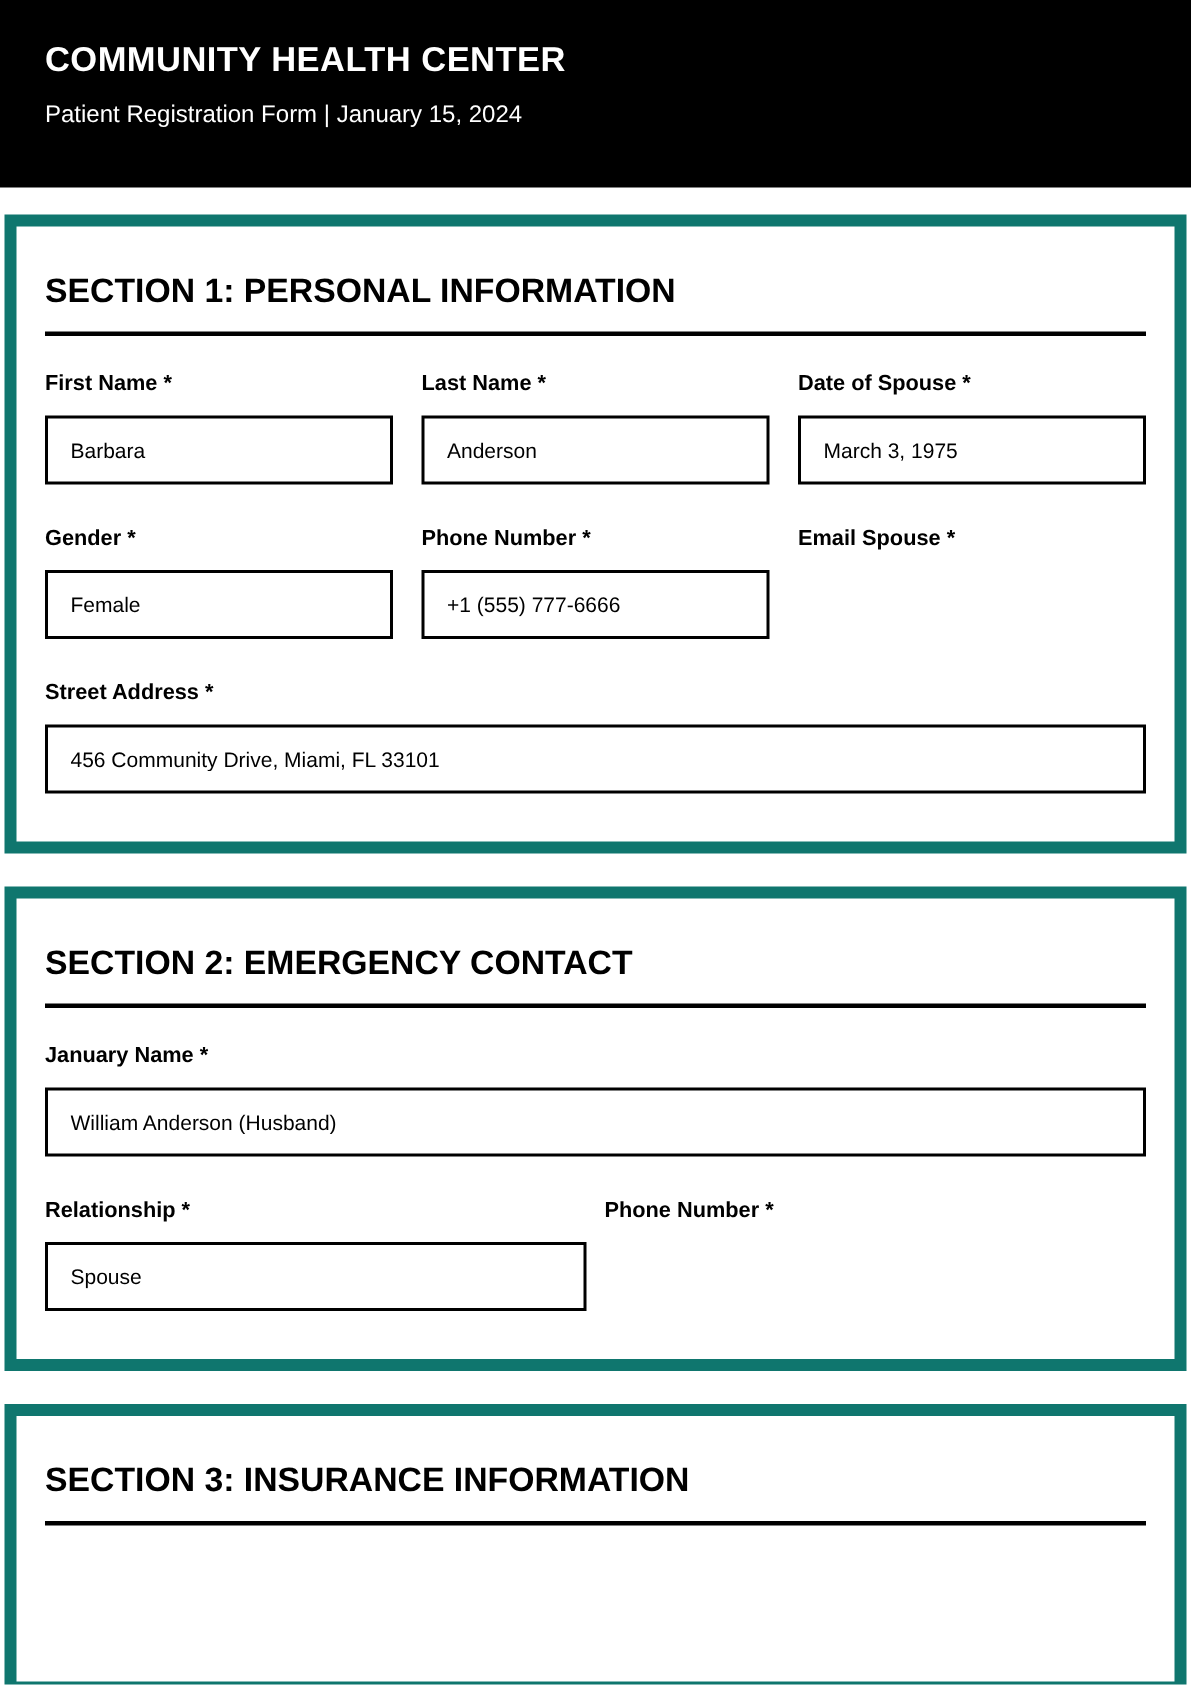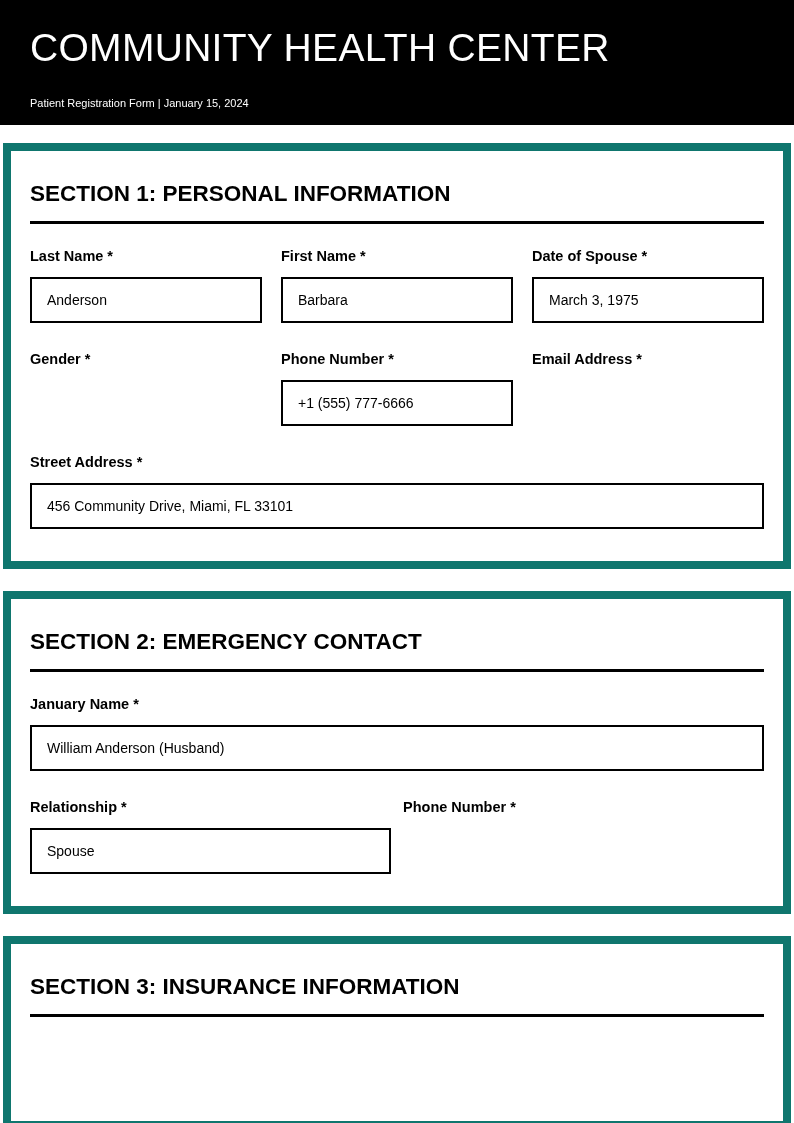--- a/index.html
+++ b/index.html
@@ -13,28 +13,28 @@
     font-family: "Liberation Sans", sans-serif;
   }
   .header {
     background: #000000;
     color: #ffffff;
     height: 125px;
     padding: 26px 30px 0 30px;
   }
   .header h1 {
     margin: 0;
-    font-size: 39px;
+    font-size: 23px;
     line-height: 1.15;
-    font-weight: normal;
+    font-weight: bold;
     letter-spacing: 0.3px;
   }
   .header p {
-    margin: 26px 0 0 0;
-    font-size: 11px;
+    margin: 16px 0 0 0;
+    font-size: 16px;
   }
   .section {
     border: 8px solid #0f766e;
     background: #ffffff;
     margin: 0 3px 22px 3px;
     padding: 30px 19px 32px 19px;
   }
   .section-first { margin-top: 18px; }
   .section-insurance { padding-bottom: 80px; margin-bottom: 0; }
   .section-title {
@@ -83,43 +83,44 @@
 </header>
 
 <main>
 
   <section class="section section-first">
     <h2 class="section-title">SECTION 1: PERSONAL INFORMATION</h2>
     <div class="rule"></div>
 
     <div class="row cols3">
       <div class="field">
+        <label class="field-label">First Name *</label>
+        <input class="field-input" value="Barbara" style="">
+      </div>
+      <div class="field">
         <label class="field-label">Last Name *</label>
         <input class="field-input" value="Anderson" style="">
-      </div>
-      <div class="field">
-        <label class="field-label">First Name *</label>
-        <input class="field-input" value="Barbara" style="">
       </div>
       <div class="field">
         <label class="field-label">Date of Spouse *</label>
         <input class="field-input" value="March 3, 1975" style="">
       </div>
     </div>
 
     <div class="row cols3">
       <div class="field">
         <label class="field-label">Gender *</label>
+        <input class="field-input" value="Female" style="">
       </div>
       <div class="field">
         <label class="field-label">Phone Number *</label>
         <input class="field-input" value="+1 (555) 777-6666" style="">
       </div>
       <div class="field">
-        <label class="field-label">Email Address *</label>
+        <label class="field-label">Email Spouse *</label>
       </div>
     </div>
 
     <div class="row cols1">
       <div class="field">
         <label class="field-label">Street Address *</label>
         <input class="field-input" value="456 Community Drive, Miami, FL 33101" style="">
       </div>
     </div>
   </section>

